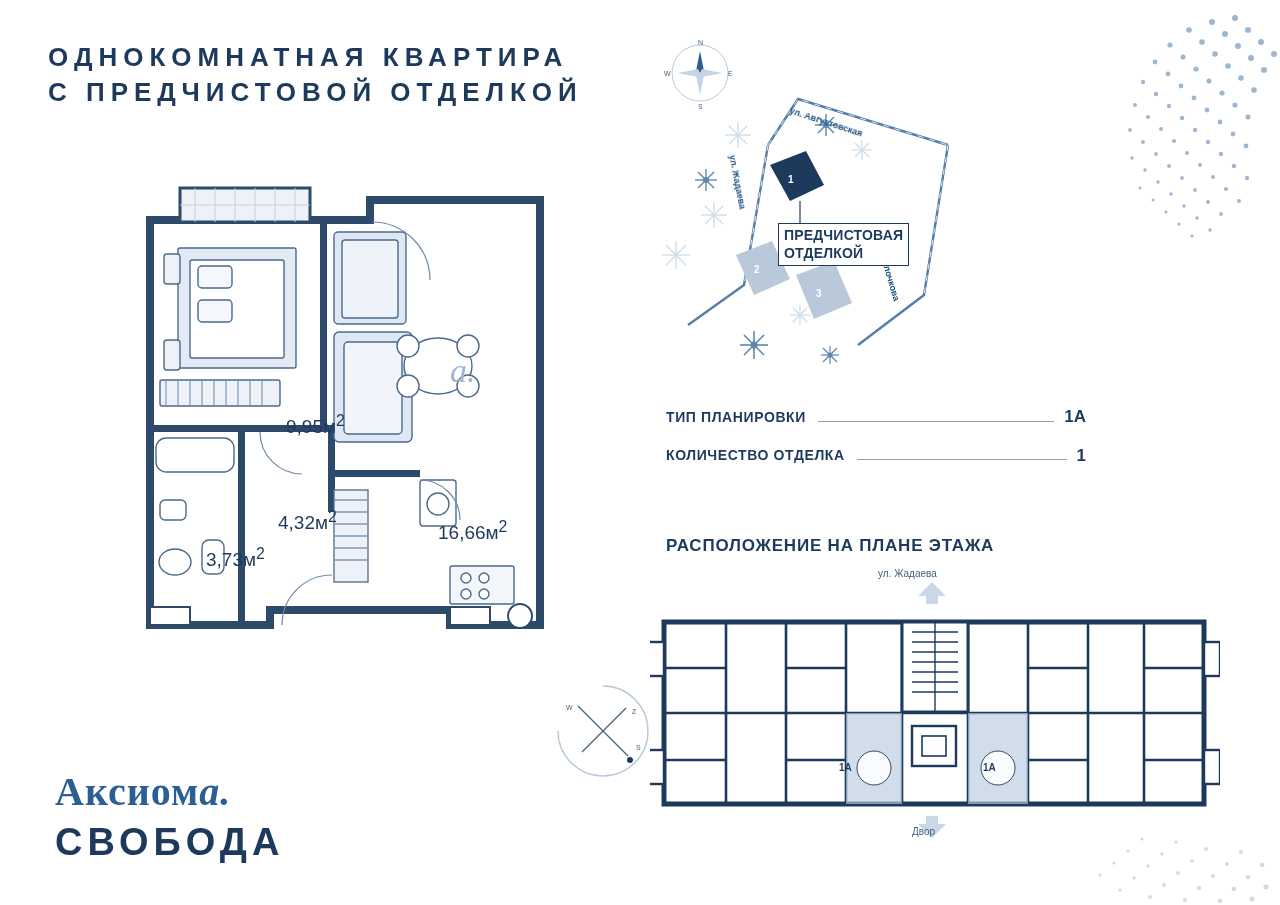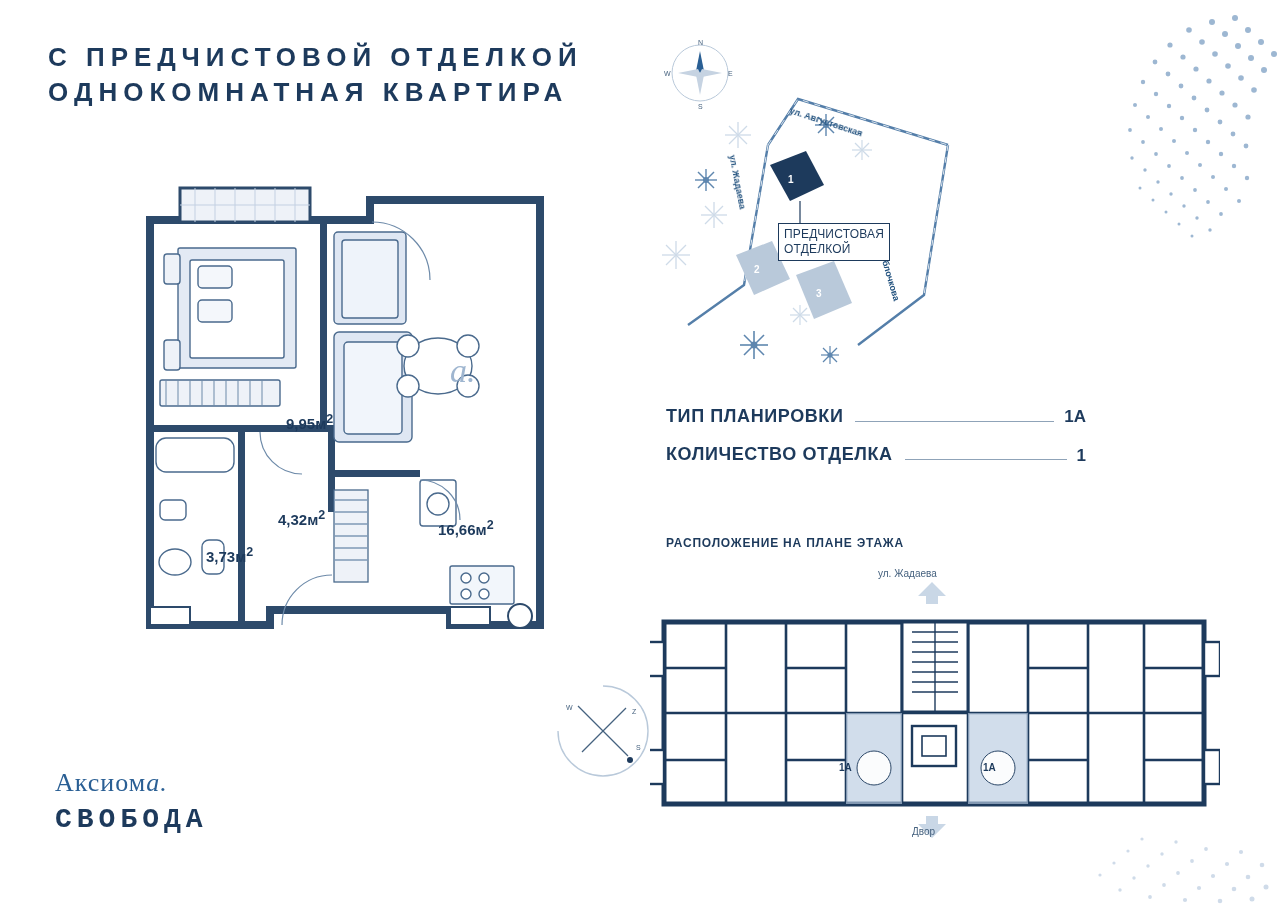--- a/index.html
+++ b/index.html
@@ -57,22 +57,22 @@
   
   .plan-wrap {
     position: absolute;
     left: 120px;
     top: 170px;
     width: 470px;
     height: 480px;
   }
   .area-label {
     position: absolute;
-    font-size: 15px;
-    font-weight: bold;
+    font-size: 19px;
+    font-weight: normal;
     color: #1d3a5c;
     white-space: nowrap;
   }
 
   
   .sitemap {
     position: absolute;
     left: 648px;
     top: 25px;
     width: 330px;
@@ -85,42 +85,42 @@
     color: #20507d;
     white-space: nowrap;
   }
   .badge-pre {
     position: absolute;
     left: 130px;
     top: 198px;
     background: #ffffff;
     border: 1.5px solid #1d3a5c;
     color: #1d3a5c;
-    font-size: 12px;
-    font-weight: normal;
+    font-size: 14px;
+    font-weight: bold;
     line-height: 1.25;
     padding: 3px 5px;
     letter-spacing: .2px;
     white-space: nowrap;
   }
 
   
   .specs {
     position: absolute;
     left: 666px;
     top: 405px;
     width: 420px;
   }
   .spec-row {
     display: flex;
     align-items: baseline;
     margin-bottom: 17px;
   }
   .spec-label {
-    font-size: 18px;
+    font-size: 14px;
     font-weight: bold;
     letter-spacing: .6px;
     white-space: nowrap;
   }
   .spec-dash {
     flex: 1 1 auto;
     border-bottom: 1px solid #8fa3b8;
     margin: 0 10px 5px 12px;
     min-width: 30px;
   }
@@ -130,21 +130,21 @@
     white-space: nowrap;
   }
   .spec-value sup {
     font-size: 11px;
   }
 
   .floor-heading {
     position: absolute;
     left: 666px;
     top: 536px;
-    font-size: 12px;
+    font-size: 17px;
     font-weight: bold;
     letter-spacing: .8px;
     white-space: nowrap;
   }
 
   
   .floorplan {
     position: absolute;
     left: 650px;
     top: 570px;
@@ -164,36 +164,35 @@
     color: #1d3a5c;
   }
 
   
   .logo {
     position: absolute;
     left: 55px;
     top: 768px;
   }
   .logo-top {
-    font-size: 26px;
-    font-weight: normal;
+    font-size: 40px;
+    font-weight: bold;
     color: #2a5f94;
     letter-spacing: 1px;
     font-family: "Liberation Serif", serif;
   }
   .logo-top .ital {
     font-style: italic;
   }
   .logo-bottom {
-    font-size: 28px;
+    font-size: 38px;
     font-weight: bold;
     color: #1d3a5c;
     letter-spacing: 5px;
     margin-top: 6px;
-    font-family: Liberation Mono, monospace;
   }
 
   
   .compass-big {
     position: absolute;
     left: 548px;
     top: 676px;
     width: 110px;
     height: 110px;
   }
@@ -304,22 +303,22 @@
       <circle cx="240" cy="236" r="2.3"></circle>
         <circle cx="254" cy="224" r="2.3"></circle>
         <circle cx="268" cy="212" r="2.3"></circle>
         <circle cx="282" cy="200" r="2.3"></circle>
       <circle cx="272" cy="234" r="2.5"></circle>
         <circle cx="286" cy="222" r="2.5"></circle>
     </g>
   </svg>
 
   <div class="title-block">
+    <div class="title-line">ОДНОКОМНАТНАЯ  КВАРТИРА</div>
     <div class="title-line">С ПРЕДЧИСТОВОЙ ОТДЕЛКОЙ</div>
-    <div class="title-line">ОДНОКОМНАТНАЯ  КВАРТИРА</div>
   </div>
 
   <div class="plan-wrap">
     <svg width="470" height="480" viewBox="0 0 470 480">
 
       <g stroke="#2d4a6b" fill="none">
 
         <path d="M30 50 L250 50 L250 30 L420 30 L420 455 L330 455 L330 440 L150 440 L150 455 L30 455 Z" fill="#ffffff" stroke="#2d4a6b" stroke-width="8"></path>
       </g>
 

